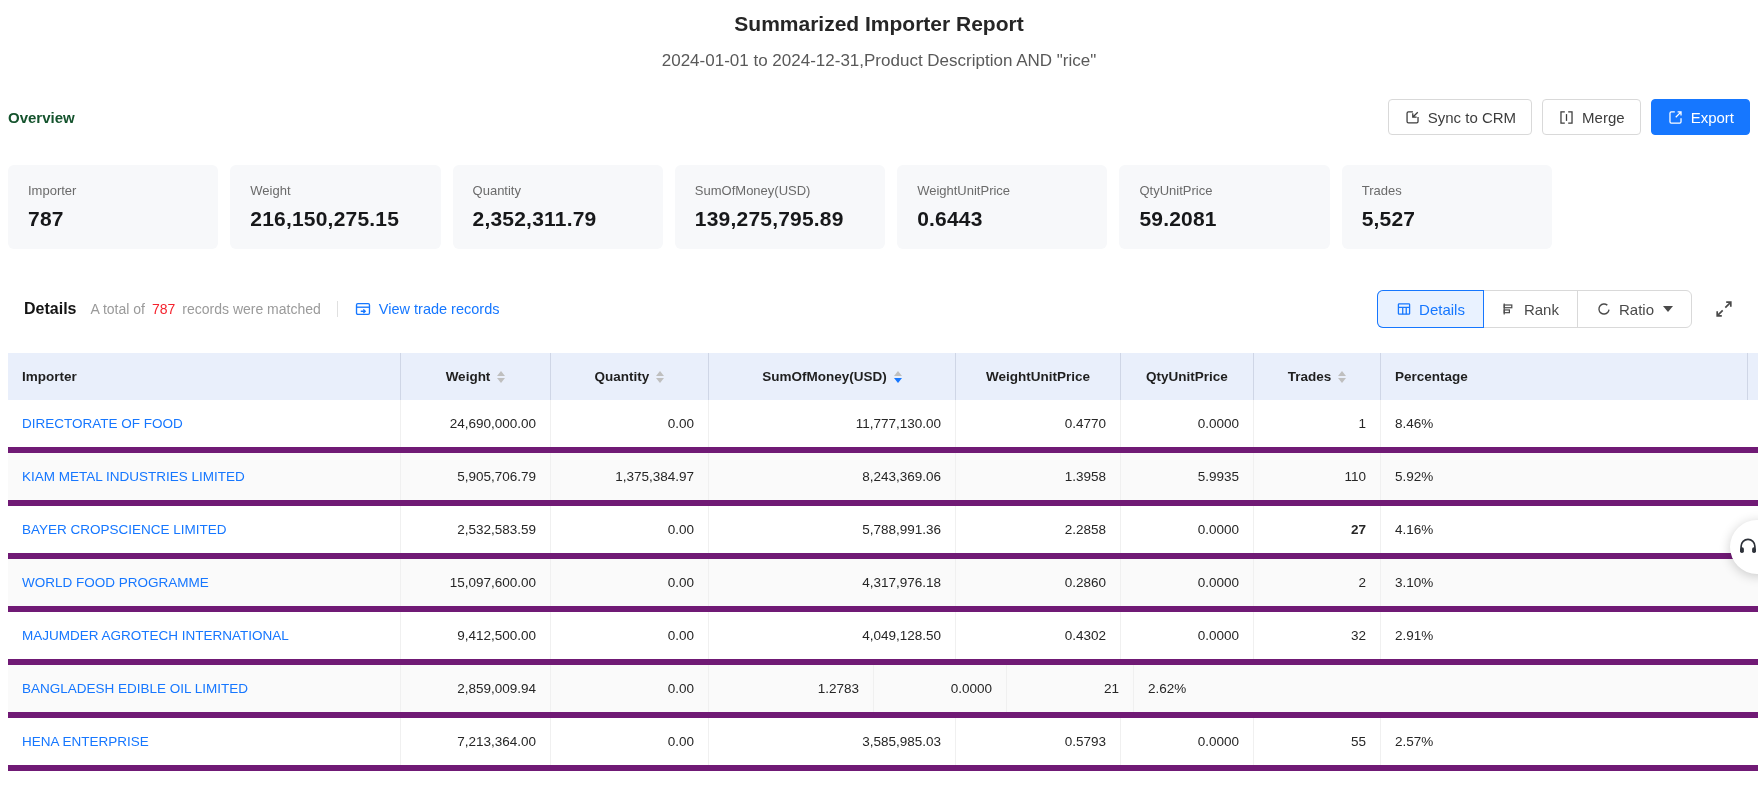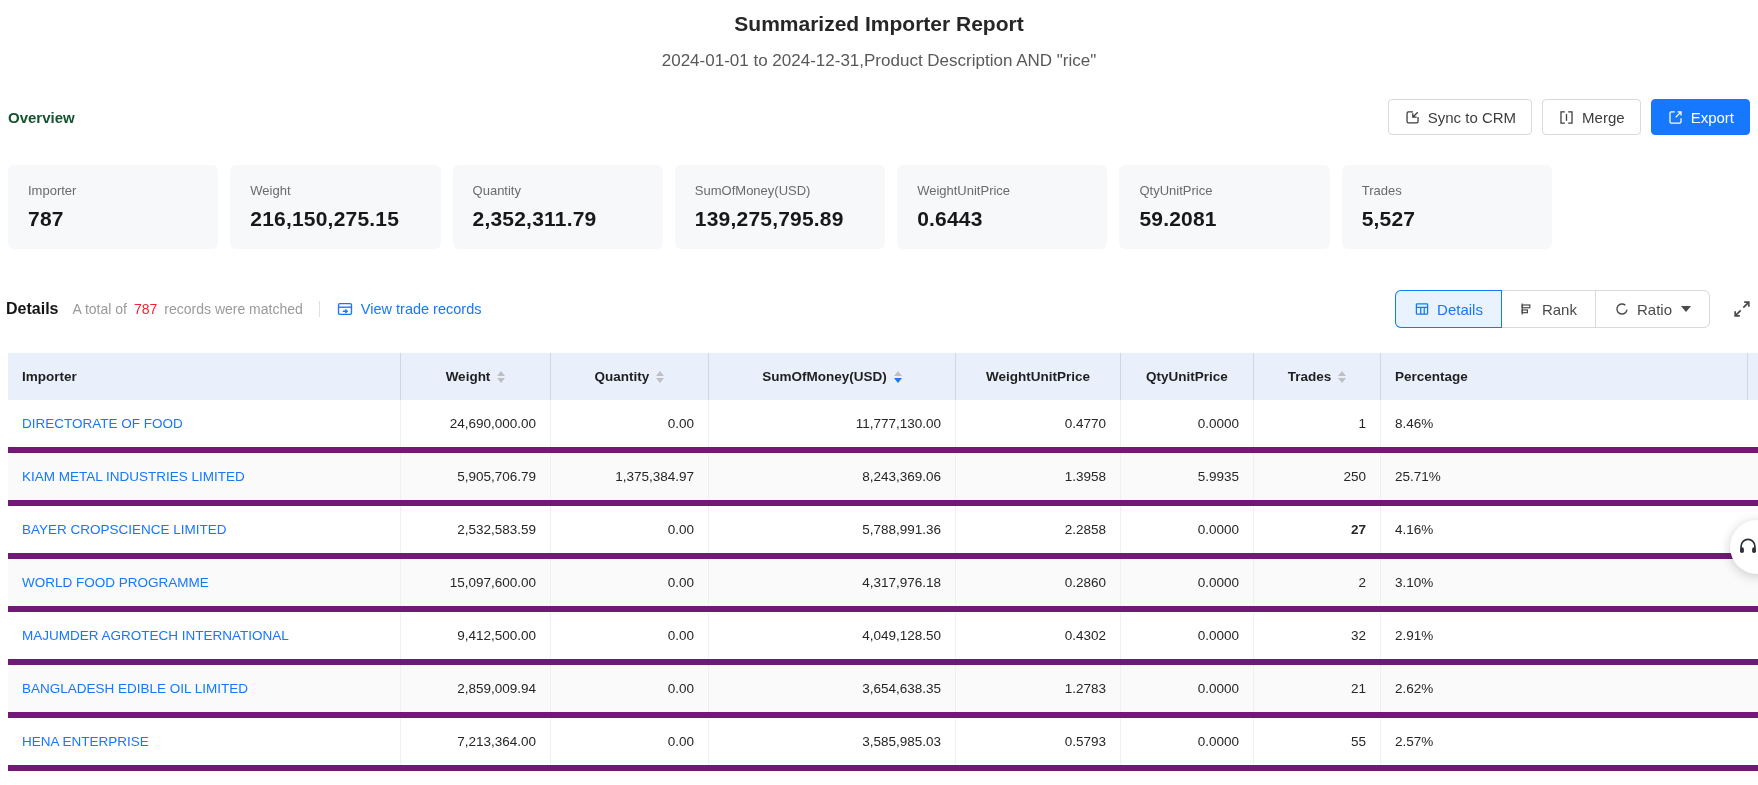--- a/index.html
+++ b/index.html
@@ -15,21 +15,21 @@
   .btn { height: 36px; padding: 0 15px; display: inline-flex; align-items: center; gap: 7px;
          background: #fff; border: 1px solid #d9d9d9; border-radius: 4px;
          font-size: 15px; color: #3d3d3d; cursor: pointer; font-family: inherit; }
   .btn.primary { background: #1677ff; border-color: #1677ff; color: #fff; }
 
   .cards { margin: 30px 0 0 8px; width: 1544px; display: flex; gap: 12px; }
   .card { flex: 1 1 0; background: #f7f8fa; border-radius: 6px; padding: 18px 20px; height: 84px; }
   .card-label { font-size: 13px; color: #6b6b6b; }
   .card-value { margin-top: 9px; font-size: 21px; font-weight: 700; color: #17181a; letter-spacing: .2px; }
 
-  .details-bar { margin: 41px 6px 0; height: 38px; display: flex; align-items: center; justify-content: center; }
+  .details-bar { margin: 41px 24px 0; height: 38px; display: flex; align-items: center; justify-content: center; }
   .details-heading { font-size: 16px; font-weight: 700; color: #141414; }
   .matched { margin-left: 14px; font-size: 14px; color: #9a9a9a; }
   .matched .count { color: #f5222d; margin: 0 7px; }
   .vdivider { width: 1px; height: 16px; background: #e0e0e0; margin: 0 16px; }
   .view-link { display: inline-flex; align-items: center; gap: 7px; font-size: 14.5px; color: #1677ff; cursor: pointer; text-decoration: none; }
 
   .details-right { margin-left: auto; display: flex; align-items: center; }
   .seg { display: flex; height: 38px; border: 1px solid #d9d9d9; border-radius: 6px; background: #fff; }
   .seg-btn { position: relative; display: inline-flex; align-items: center; gap: 7px; padding: 0 18px;
              font-size: 15px; color: #4a4a4a; cursor: pointer; background: transparent; border: none; font-family: inherit; }
@@ -257,22 +257,22 @@
         </div>
         <div class="tr alt">
           <div class="td" style="flex: 0 0 392px;">
             <a class="importer-link">KIAM METAL INDUSTRIES LIMITED</a>
           </div>
           <div class="td right" style="flex: 0 0 150px;">5,905,706.79</div>
           <div class="td right" style="flex: 0 0 158px;">1,375,384.97</div>
           <div class="td right" style="flex: 0 0 247px;">8,243,369.06</div>
           <div class="td right" style="flex: 0 0 165px;">1.3958</div>
           <div class="td right" style="flex: 0 0 133px;">5.9935</div>
-          <div class="td right" style="flex: 0 0 127px;">250</div>
-          <div class="td" style="flex: 1 1 auto;">25.71%</div>
+          <div class="td right" style="flex: 0 0 127px;">110</div>
+          <div class="td" style="flex: 1 1 auto;">5.92%</div>
         </div>
         <div class="tr">
           <div class="td" style="flex: 0 0 392px;">
             <a class="importer-link">BAYER CROPSCIENCE LIMITED</a>
           </div>
           <div class="td right" style="flex: 0 0 150px;">2,532,583.59</div>
           <div class="td right" style="flex: 0 0 158px;">0.00</div>
           <div class="td right" style="flex: 0 0 247px;">5,788,991.36</div>
           <div class="td right" style="flex: 0 0 165px;">2.2858</div>
           <div class="td right" style="flex: 0 0 133px;">0.0000</div>
@@ -302,21 +302,20 @@
           <div class="td right" style="flex: 0 0 133px;">0.0000</div>
           <div class="td right" style="flex: 0 0 127px;">32</div>
           <div class="td" style="flex: 1 1 auto;">2.91%</div>
         </div>
         <div class="tr alt">
           <div class="td" style="flex: 0 0 392px;">
             <a class="importer-link">BANGLADESH EDIBLE OIL LIMITED</a>
           </div>
           <div class="td right" style="flex: 0 0 150px;">2,859,009.94</div>
           <div class="td right" style="flex: 0 0 158px;">0.00</div>
-          <div class="td right" style="flex: 0 0 247px;">3,654,638.35</div>
           <div class="td right" style="flex: 0 0 165px;">1.2783</div>
           <div class="td right" style="flex: 0 0 133px;">0.0000</div>
           <div class="td right" style="flex: 0 0 127px;">21</div>
           <div class="td" style="flex: 1 1 auto; text-align: right;">2.62%</div>
         </div>
         <div class="tr">
           <div class="td" style="flex: 0 0 392px;">
             <a class="importer-link">HENA ENTERPRISE</a>
           </div>
           <div class="td right" style="flex: 0 0 150px; padding-left: 13px;">7,213,364.00</div>

